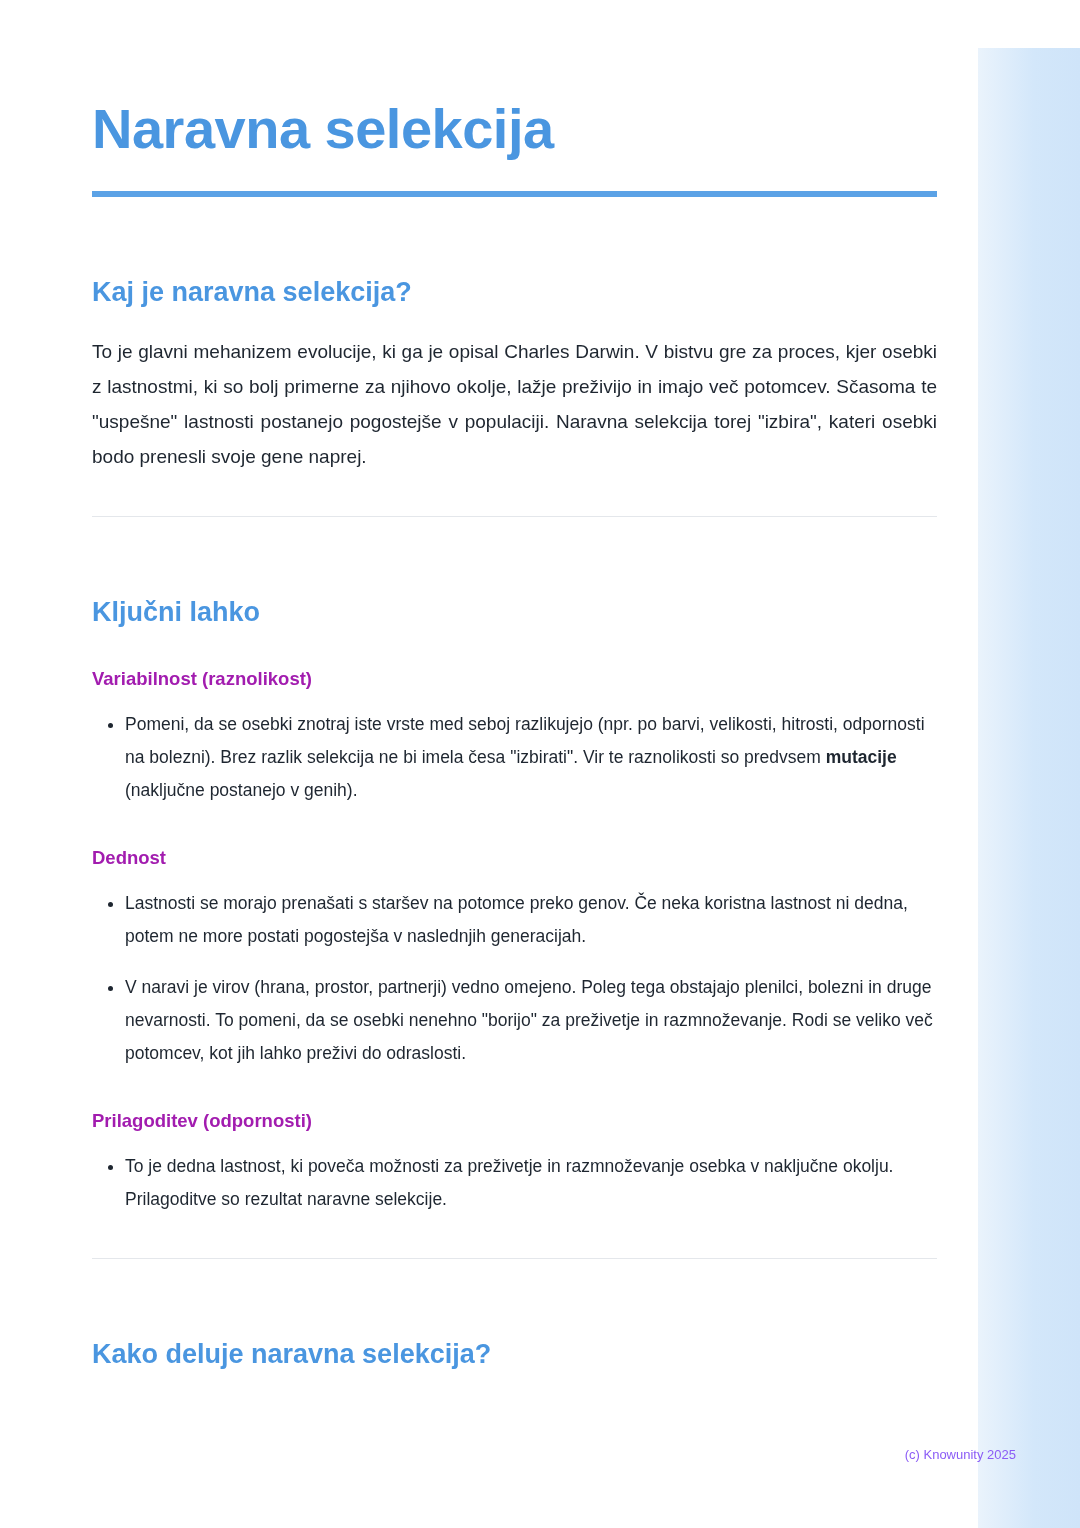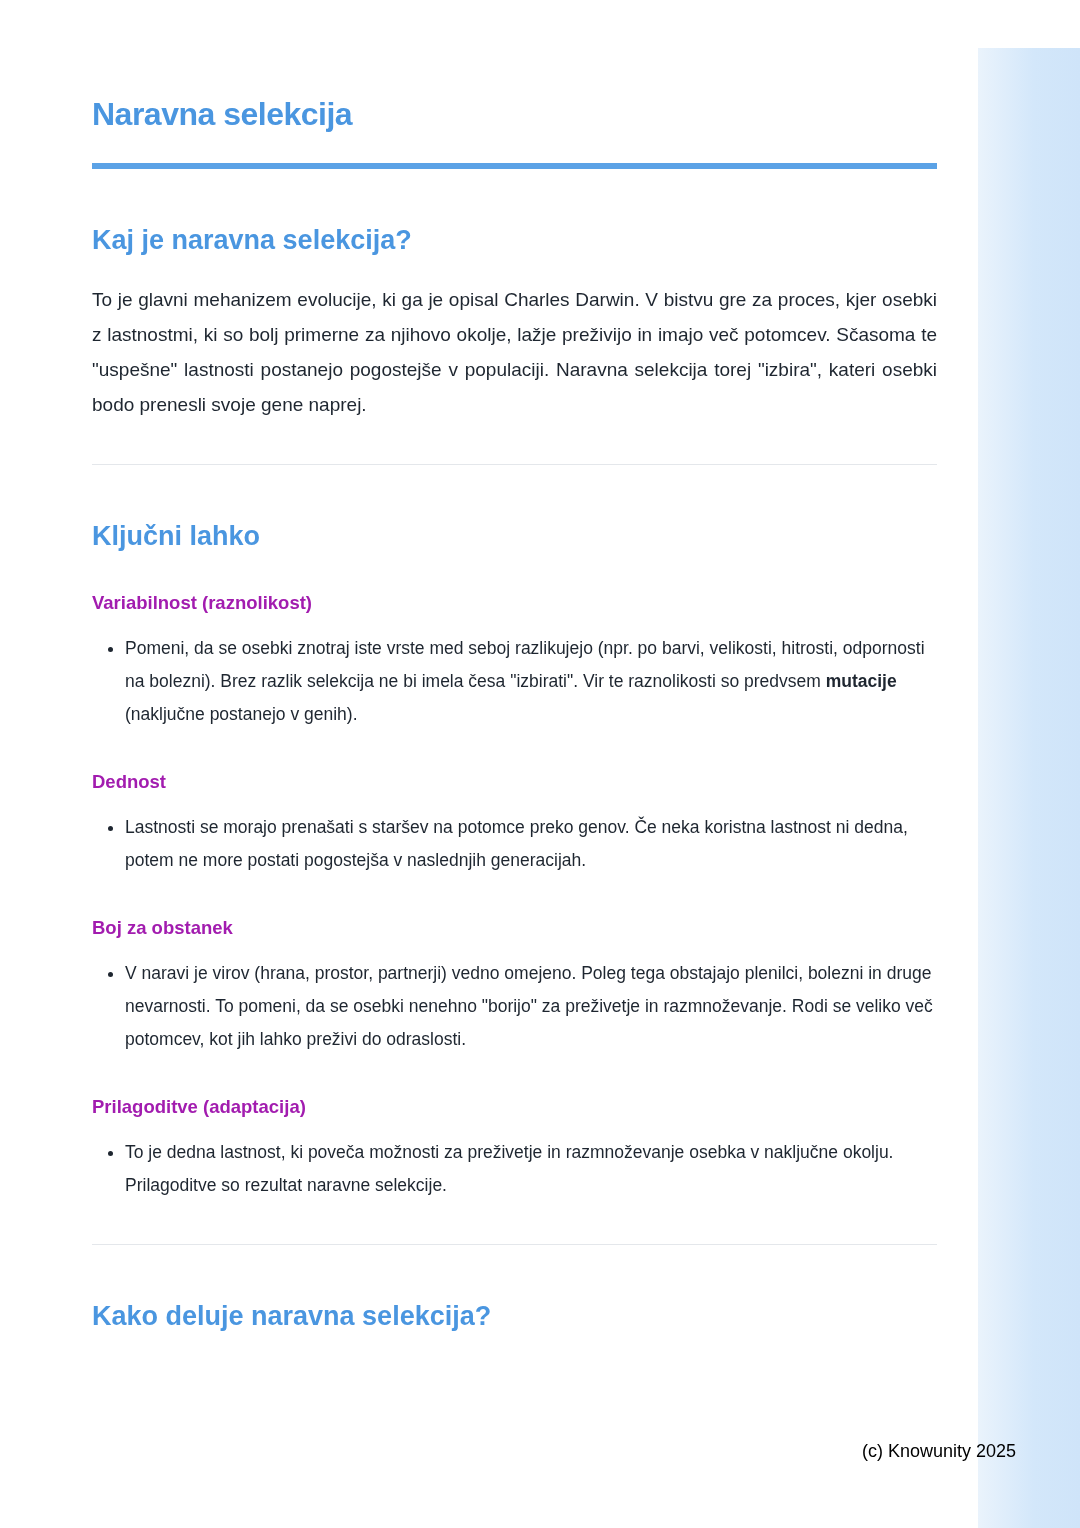--- a/index.html
+++ b/index.html
@@ -22,35 +22,35 @@
   }
   .content {
     position: absolute;
     top: 0;
     left: 92px;
     width: 845px;
   }
   .page-title {
     margin: 96px 0 0 0;
     color: #4a96e0;
-    font-size: 32px;
+    font-size: 56px;
     font-weight: 800;
     letter-spacing: -0.5px;
   }
   .title-rule {
     height: 6px;
     background: #5ba2e6;
     margin-top: 30px;
     border: none;
   }
   .section-heading {
     color: #4a96e0;
     font-size: 27px;
     font-weight: 700;
-    margin: 56px 0 0 0;
+    margin: 80px 0 0 0;
   }
   .body-paragraph {
     font-size: 19px;
     line-height: 35px;
     text-align: justify;
     margin: 26px 0 0 0;
   }
   .note-paragraph {
     font-size: 17.5px;
     line-height: 30px;
@@ -74,22 +74,22 @@
   }
   .term-list li {
     font-size: 17.5px;
     line-height: 33px;
   }
   .bold-inline { font-weight: 700; }
   .footer-credit {
     position: absolute;
     right: 64px;
     bottom: 66px;
-    font-size: 18px;
-    color: #000000;
+    font-size: 13px;
+    color: #8b5cf6;
     z-index: 2;
     margin-top: 22px;
   }
 </style>
 </head>
 <body>
 
 <div class="side-strip"></div>
 
 <div class="content">
@@ -109,26 +109,25 @@
   <h3 class="term-heading">Variabilnost (raznolikost)</h3>
   <ul class="term-list">
     <li><span>Pomeni, da se osebki znotraj iste vrste med seboj razlikujejo (npr. po barvi, velikosti, hitrosti, odpornosti na bolezni). Brez razlik selekcija ne bi imela česa "izbirati". Vir te raznolikosti so predvsem </span><span class="bold-inline">mutacije</span><span> (naključne postanejo v genih).</span></li>
   </ul>
 
   <h3 class="term-heading">Dednost</h3>
   <ul class="term-list">
     <li>Lastnosti se morajo prenašati s staršev na potomce preko genov. Če neka koristna lastnost ni dedna, potem ne more postati pogostejša v naslednjih generacijah.</li>
   </ul>
 
-  <h3 class="term-heading">Boj za obstanek</h3>
   <ul class="term-list">
     <li>V naravi je virov (hrana, prostor, partnerji) vedno omejeno. Poleg tega obstajajo plenilci, bolezni in druge nevarnosti. To pomeni, da se osebki nenehno "borijo" za preživetje in razmnoževanje. Rodi se veliko več potomcev, kot jih lahko preživi do odraslosti.</li>
   </ul>
 
-  <h3 class="term-heading">Prilagoditve (adaptacija)</h3>
+  <h3 class="term-heading">Prilagoditev (odpornosti)</h3>
   <ul class="term-list">
     <li>To je dedna lastnost, ki poveča možnosti za preživetje in razmnoževanje osebka v naključne okolju. Prilagoditve so rezultat naravne selekcije.</li>
   </ul>
 
   <hr class="divider">
 
   <h2 class="section-heading">Kako deluje naravna selekcija?</h2>
 
 </div>
 

